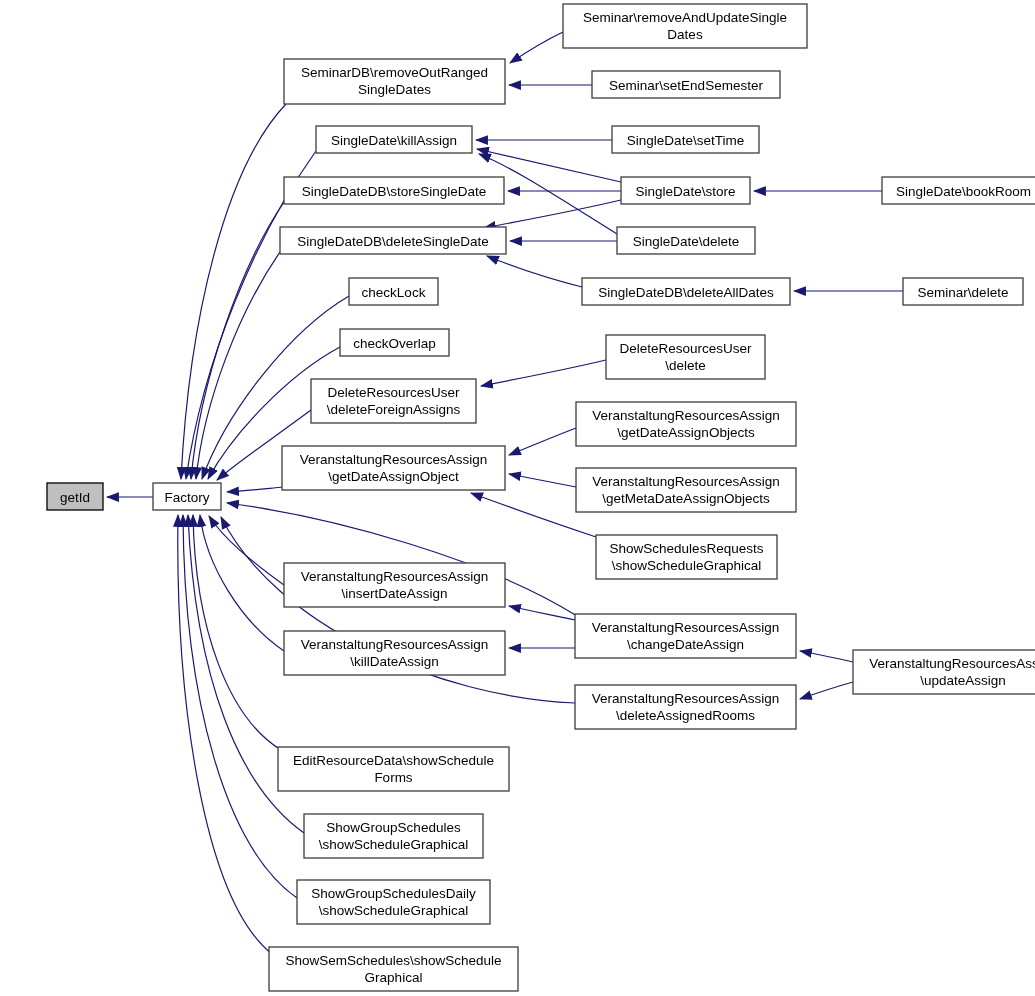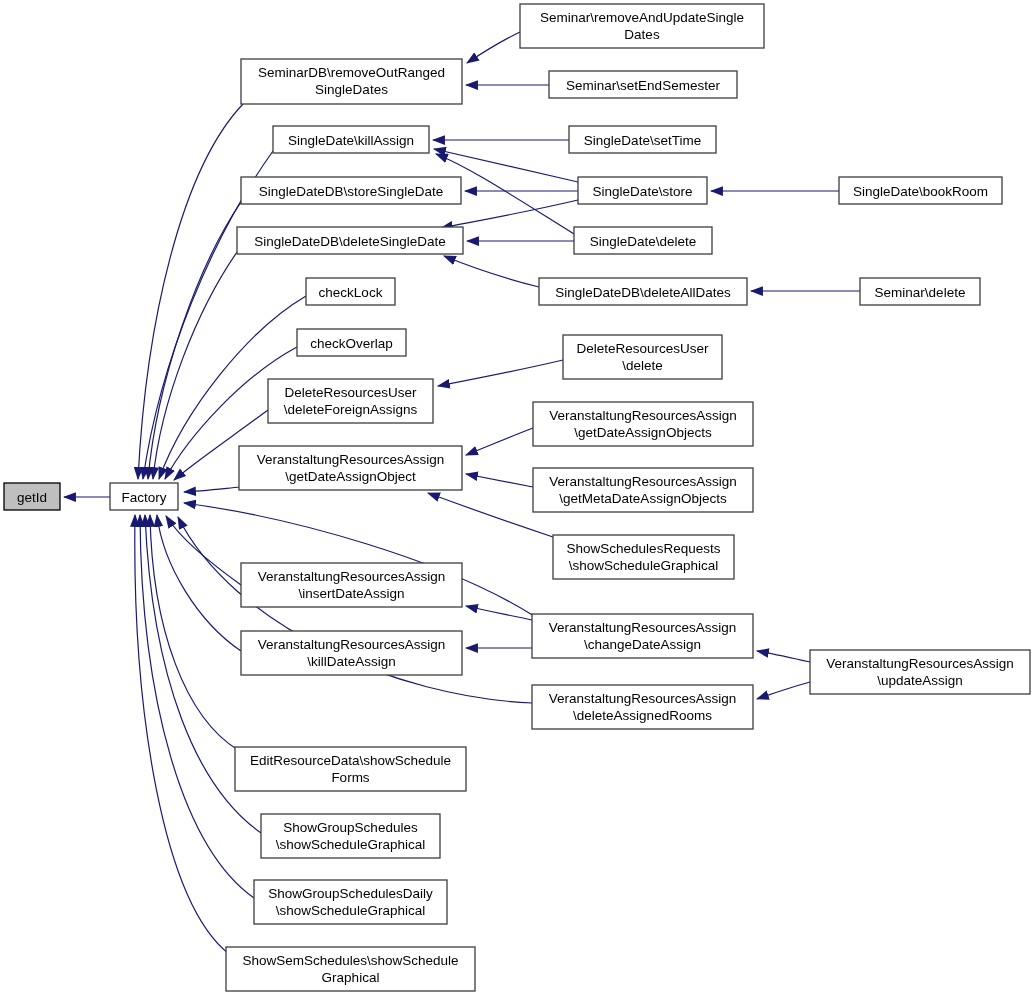--- a/index.html
+++ b/index.html
@@ -6,20 +6,21 @@
     margin: 0;
     padding: 0;
     background: #ffffff;
   }
   #canvas-wrap {
     position: relative;
     width: 957px;
     height: 996px;
     background: #ffffff;
     font-family: "Liberation Sans", "DejaVu Sans", sans-serif;
+    margin-left: 43px;
   }
   svg { display: block; }
   .edge {
     fill: none;
     stroke-width: 1.2px;
   }
   .node-rect {
     stroke-width: 1.3px;
   }
   .node-label {

